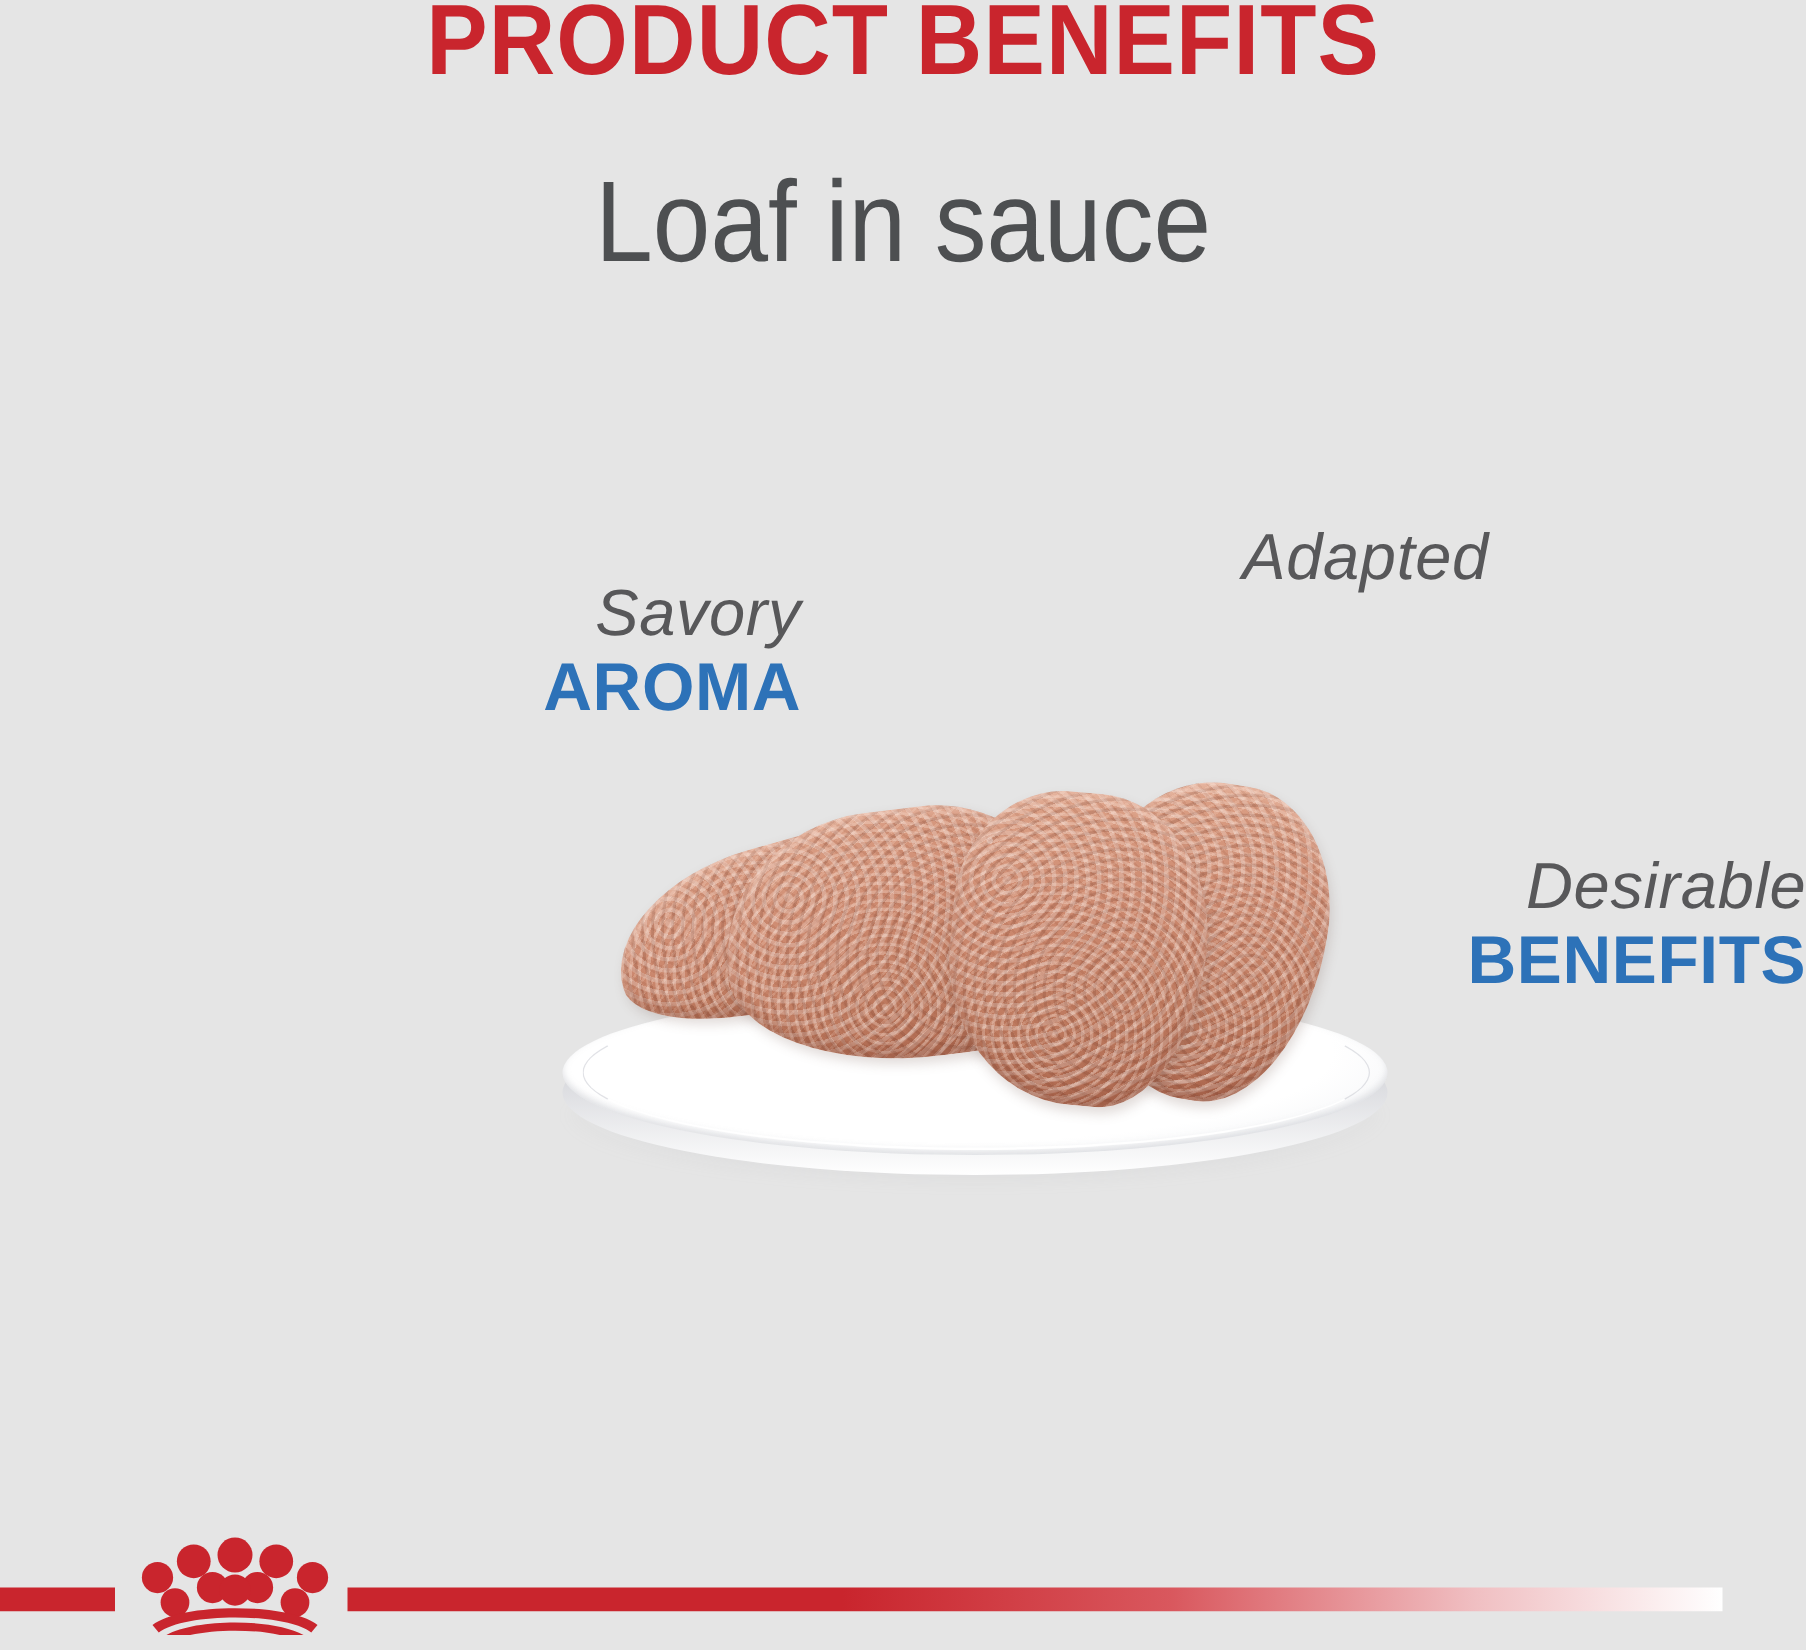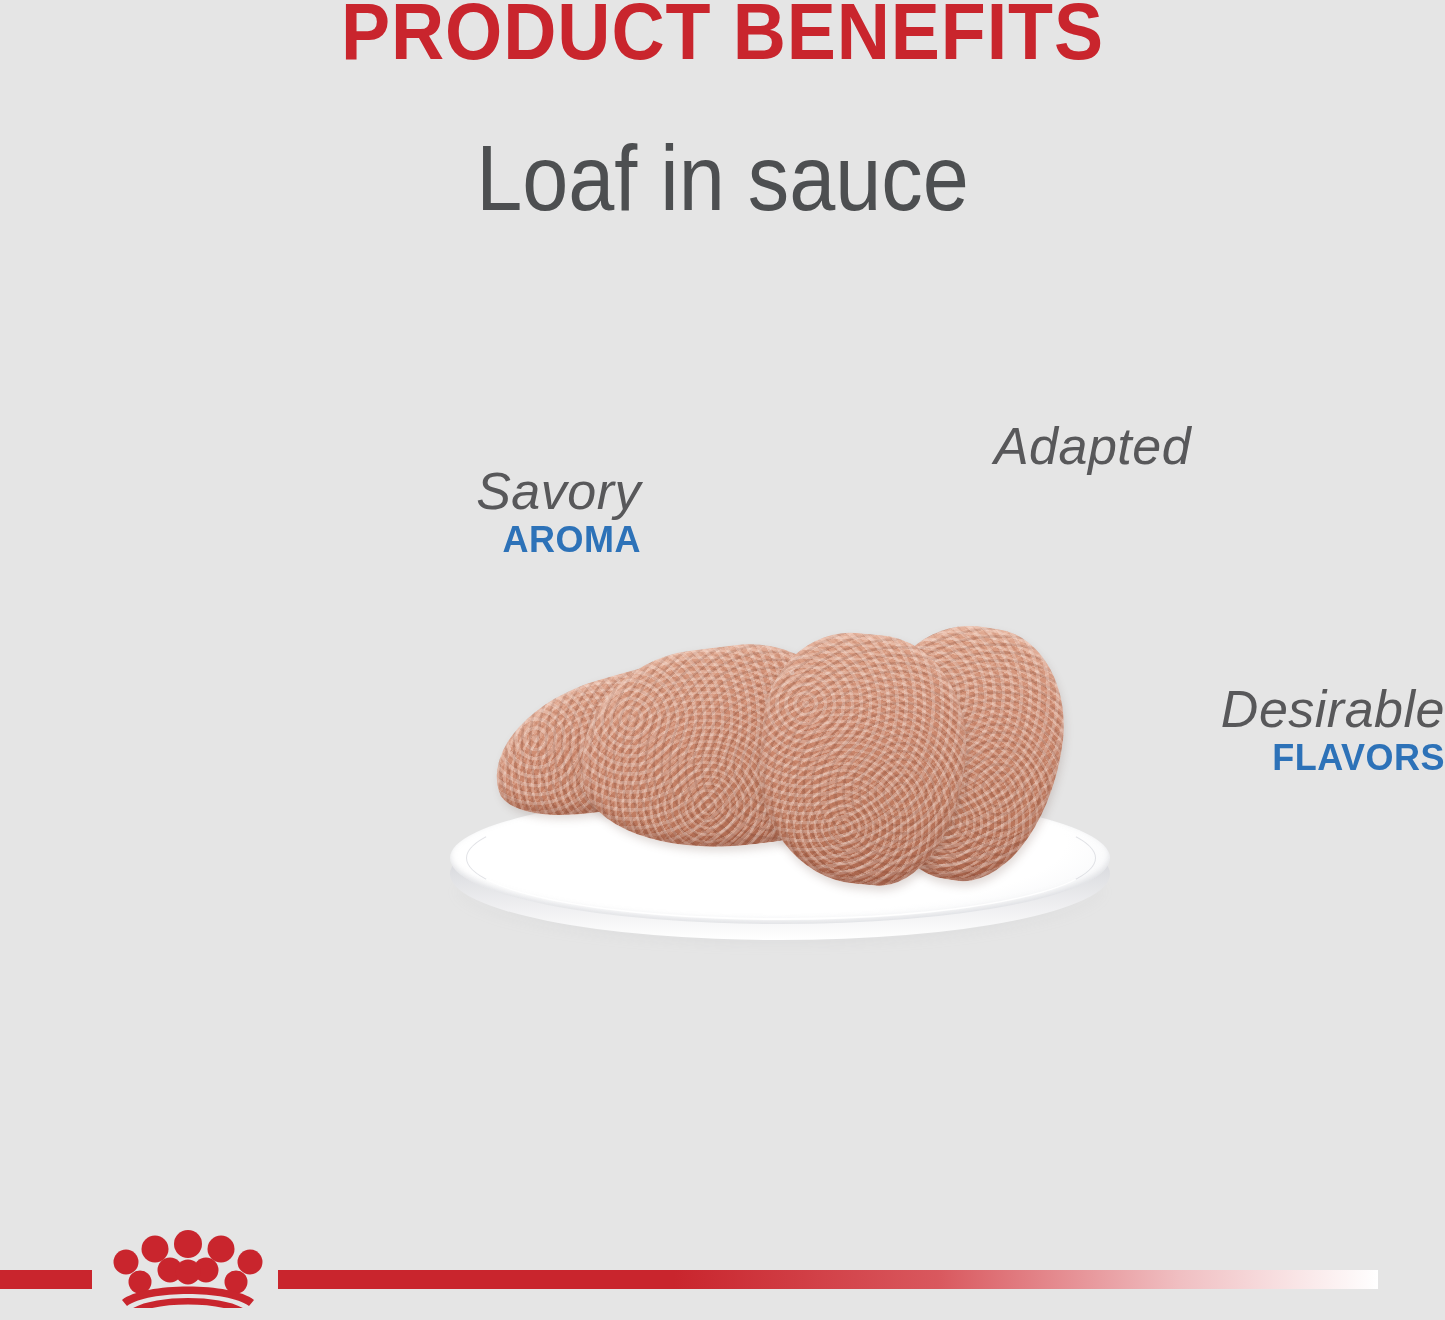--- a/index.html
+++ b/index.html
@@ -63,21 +63,21 @@
     font-weight: normal;
     font-size: 52px;
     line-height: 1.08;
     color: #58585A;
     letter-spacing: 0.5px;
   }
   .benefit .noun {
     display: block;
     font-family: "Liberation Sans", sans-serif;
     font-weight: bold;
-    font-size: 36px;
+    font-size: 54px;
     line-height: 1.08;
     color: #2D72B8;
     letter-spacing: 0.5px;
     margin-top: 2px;
   }
 
   #benefit-aroma       { top: 418px; left: 181px; width: 460px; text-align: right; margin-top: 45px; }
   #benefit-consistency { top: 418px; left: 860px; width: 465px; text-align: center; }
   #benefit-texture     { top: 653px; left: 0px;   width: 436px; text-align: right; }
   #benefit-flavors     { top: 653px; left: 1005px;width: 440px; text-align: right; margin-top: 28px; }
@@ -206,21 +206,21 @@
     <span class="noun">AROMA</span>
   </div>
 
   <div class="benefit" id="benefit-consistency">
     <span class="adj">Adapted</span>
   </div>
 
 
   <div class="benefit" id="benefit-flavors">
     <span class="adj">Desirable</span>
-    <span class="noun">FLAVORS</span>
+    <span class="noun">BENEFITS</span>
   </div>
 
   <div id="food-photo">
     <div class="plate-shadow"></div>
     <div class="plate-base"></div>
     <div class="plate-top"></div>
     <div class="plate-rim-hl"></div>
     <div class="loaf" id="loaf-1"></div>
     <div class="loaf" id="loaf-2"></div>
     <div class="loaf" id="loaf-3"></div>

